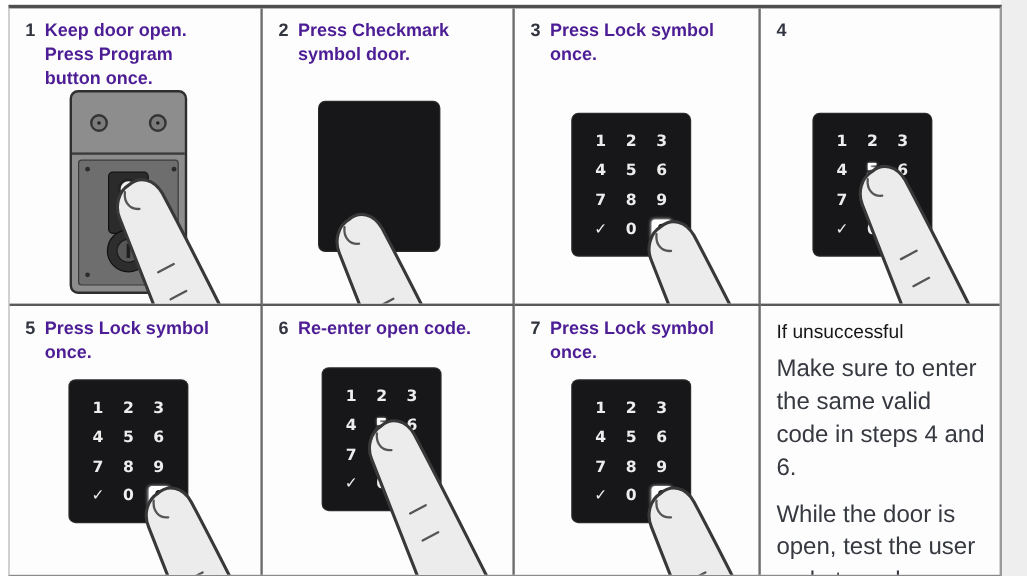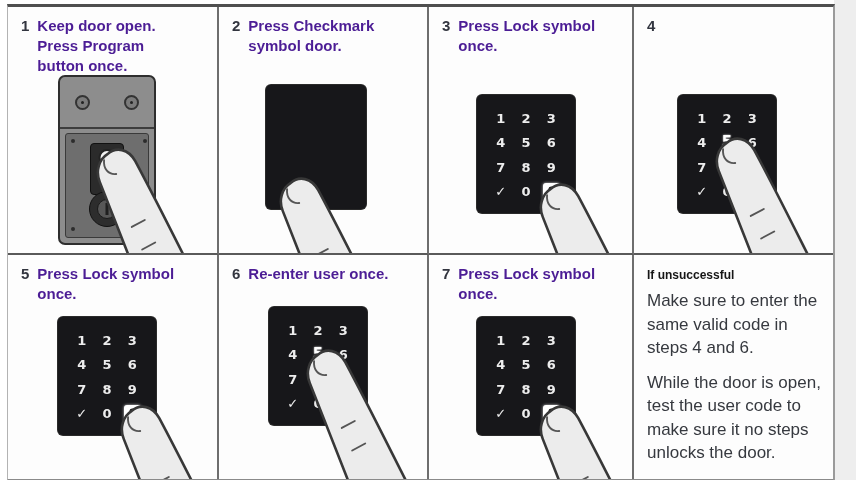--- a/index.html
+++ b/index.html
@@ -159,25 +159,25 @@
     border-radius:50%; background:#575757; border:1.5px solid #1a1a1a;
   }
   .turn-in::after {
     content:""; position:absolute; left:50%; top:3px; bottom:3px; width:3px;
     transform:translateX(-50%); background:#1f1f1f;
   }
 
   
   .notes { padding:10px 12px 0 13px; }
   .note-h {
-    font-weight:bold; font-size:12px; color:#161616; line-height:1.2;
+    font-weight:normal; font-size:16px; color:#161616; line-height:1.2;
     margin:3px 0 7px 0;
   }
   .note-b {
-    font-size:17px; color:#36393f; line-height:1.38; margin-bottom:11px;
+    font-size:20px; color:#36393f; line-height:1.38; margin-bottom:11px;
     max-width:176px;
   }
 </style>
 </head>
 <body>
 
 <div class="right-strip"></div>
 
 <div class="grid">
 
@@ -332,21 +332,21 @@
       <path class="hand-fill" d="M26,14 C36,5 50,8 58,22 C90,82 118,140 148,198 L150,210 L96,210 C80,196 69,176 61,158 L17,46 C12,34 16,20 26,14 Z"></path>
       <path class="knuckle" d="M97,210 C99,190 112,180 127,186 C139,191 144,202 142,210 Z"></path>
       <path class="nail" d="M22,21 C21,31 27,38 36,37"></path>
       <path class="crease" d="M54,98 l15,-8 M66,124 l15,-8"></path>
     </svg>
   </div>
 
   <div class="cell c6">
     <div class="step-head">
       <span class="step-num">6</span>
-      <span class="step-text">Re-enter user once.</span>
+      <span class="step-text">Re-enter open code.</span>
     </div>
     <div class="keypad">
         <div class="key">1</div>
         <div class="key">2</div>
         <div class="key">3</div>
         <div class="key">4</div>
         <div class="key pressed-glyph">5</div>
         <div class="key">6</div>
         <div class="key">7</div>
         <div class="key">8</div>

